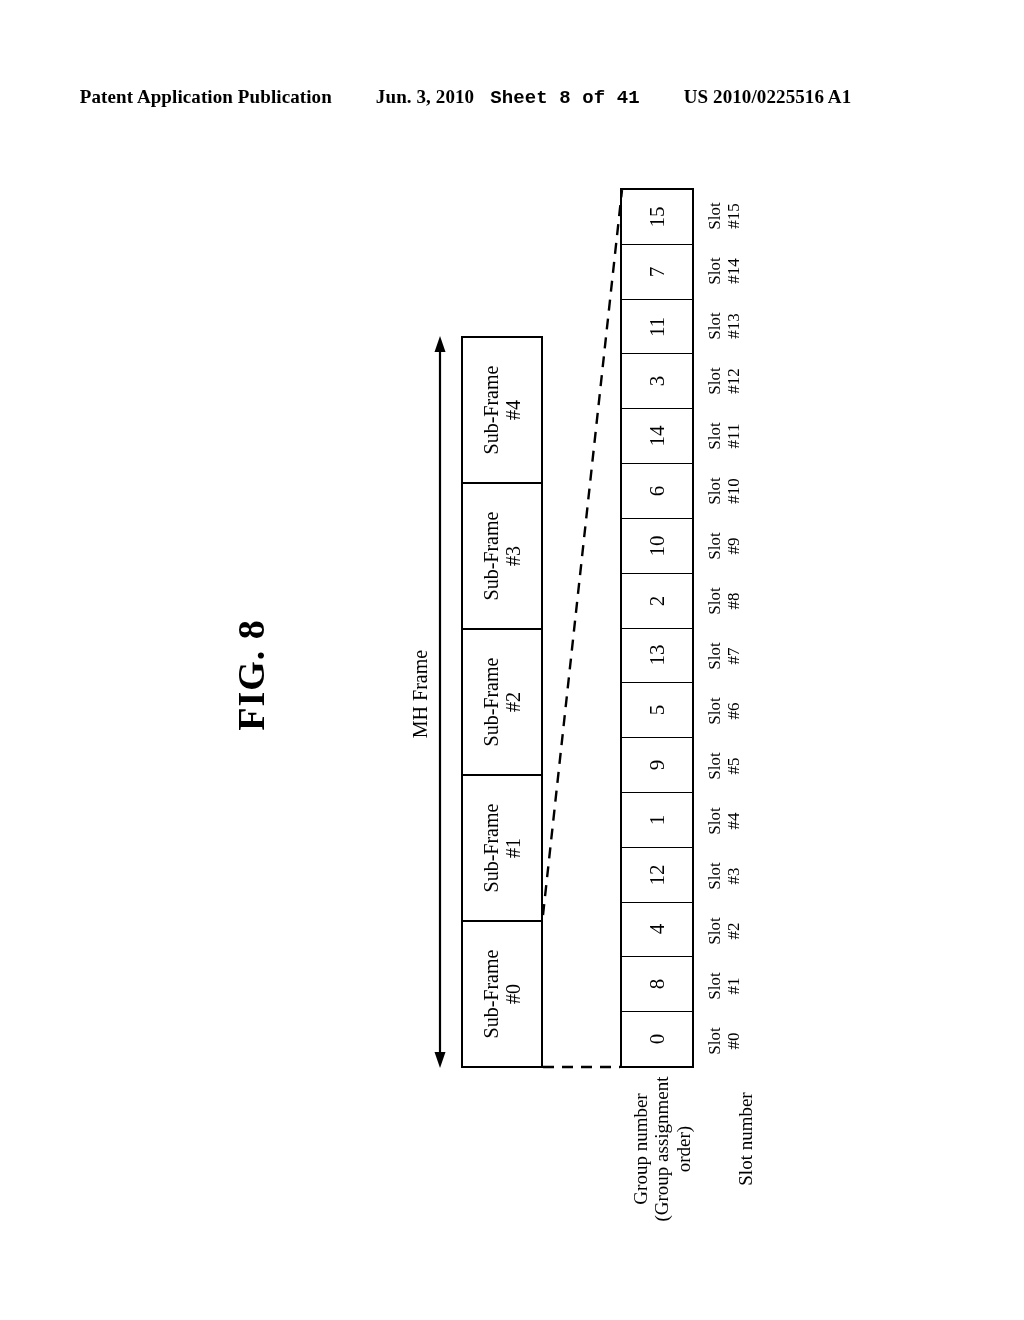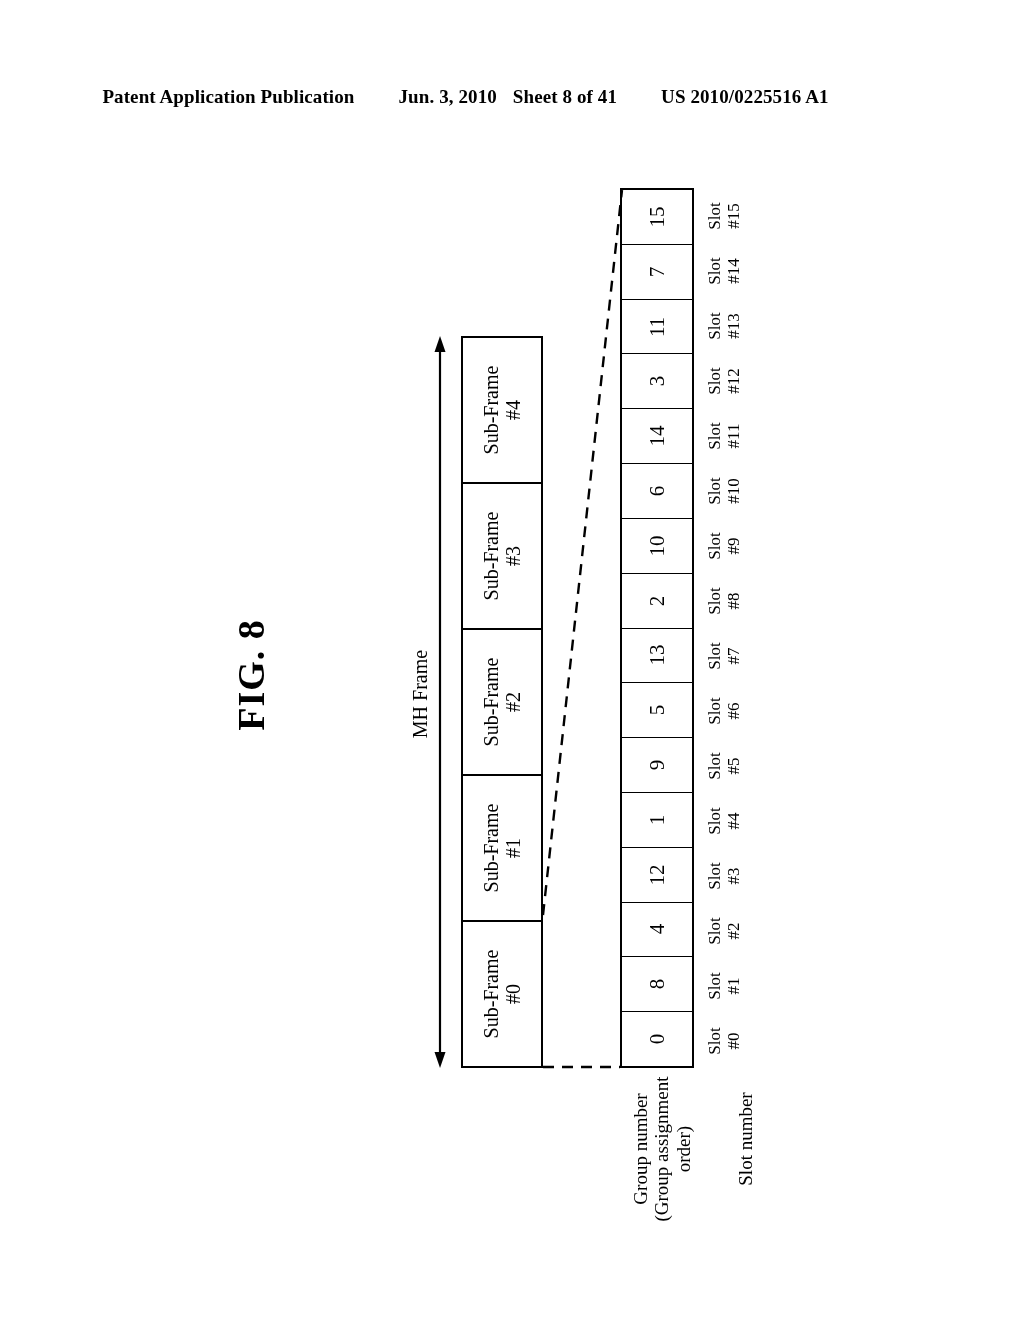--- a/index.html
+++ b/index.html
@@ -27,21 +27,21 @@
     justify-content: center;
     align-items: baseline;
     font-family: "Liberation Serif", serif;
     font-weight: bold;
     font-size: 19px;
     letter-spacing: 0.1px;
     white-space: nowrap;
   }
   #page-header .hdr-pub   { margin-right: 44px; }
   #page-header .hdr-date  { margin-right: 16px; font-family: Liberation Serif, serif; }
-  #page-header .hdr-sheet { margin-right: 44px; }
+  #page-header .hdr-sheet { margin-right: 44px; font-family: Liberation Mono, monospace; }
 
   
   #fig-title {
     position: absolute;
     left: 196px;
     top: 600px;
     width: 110px;
     height: 150px;
     display: flex;
     align-items: center;

